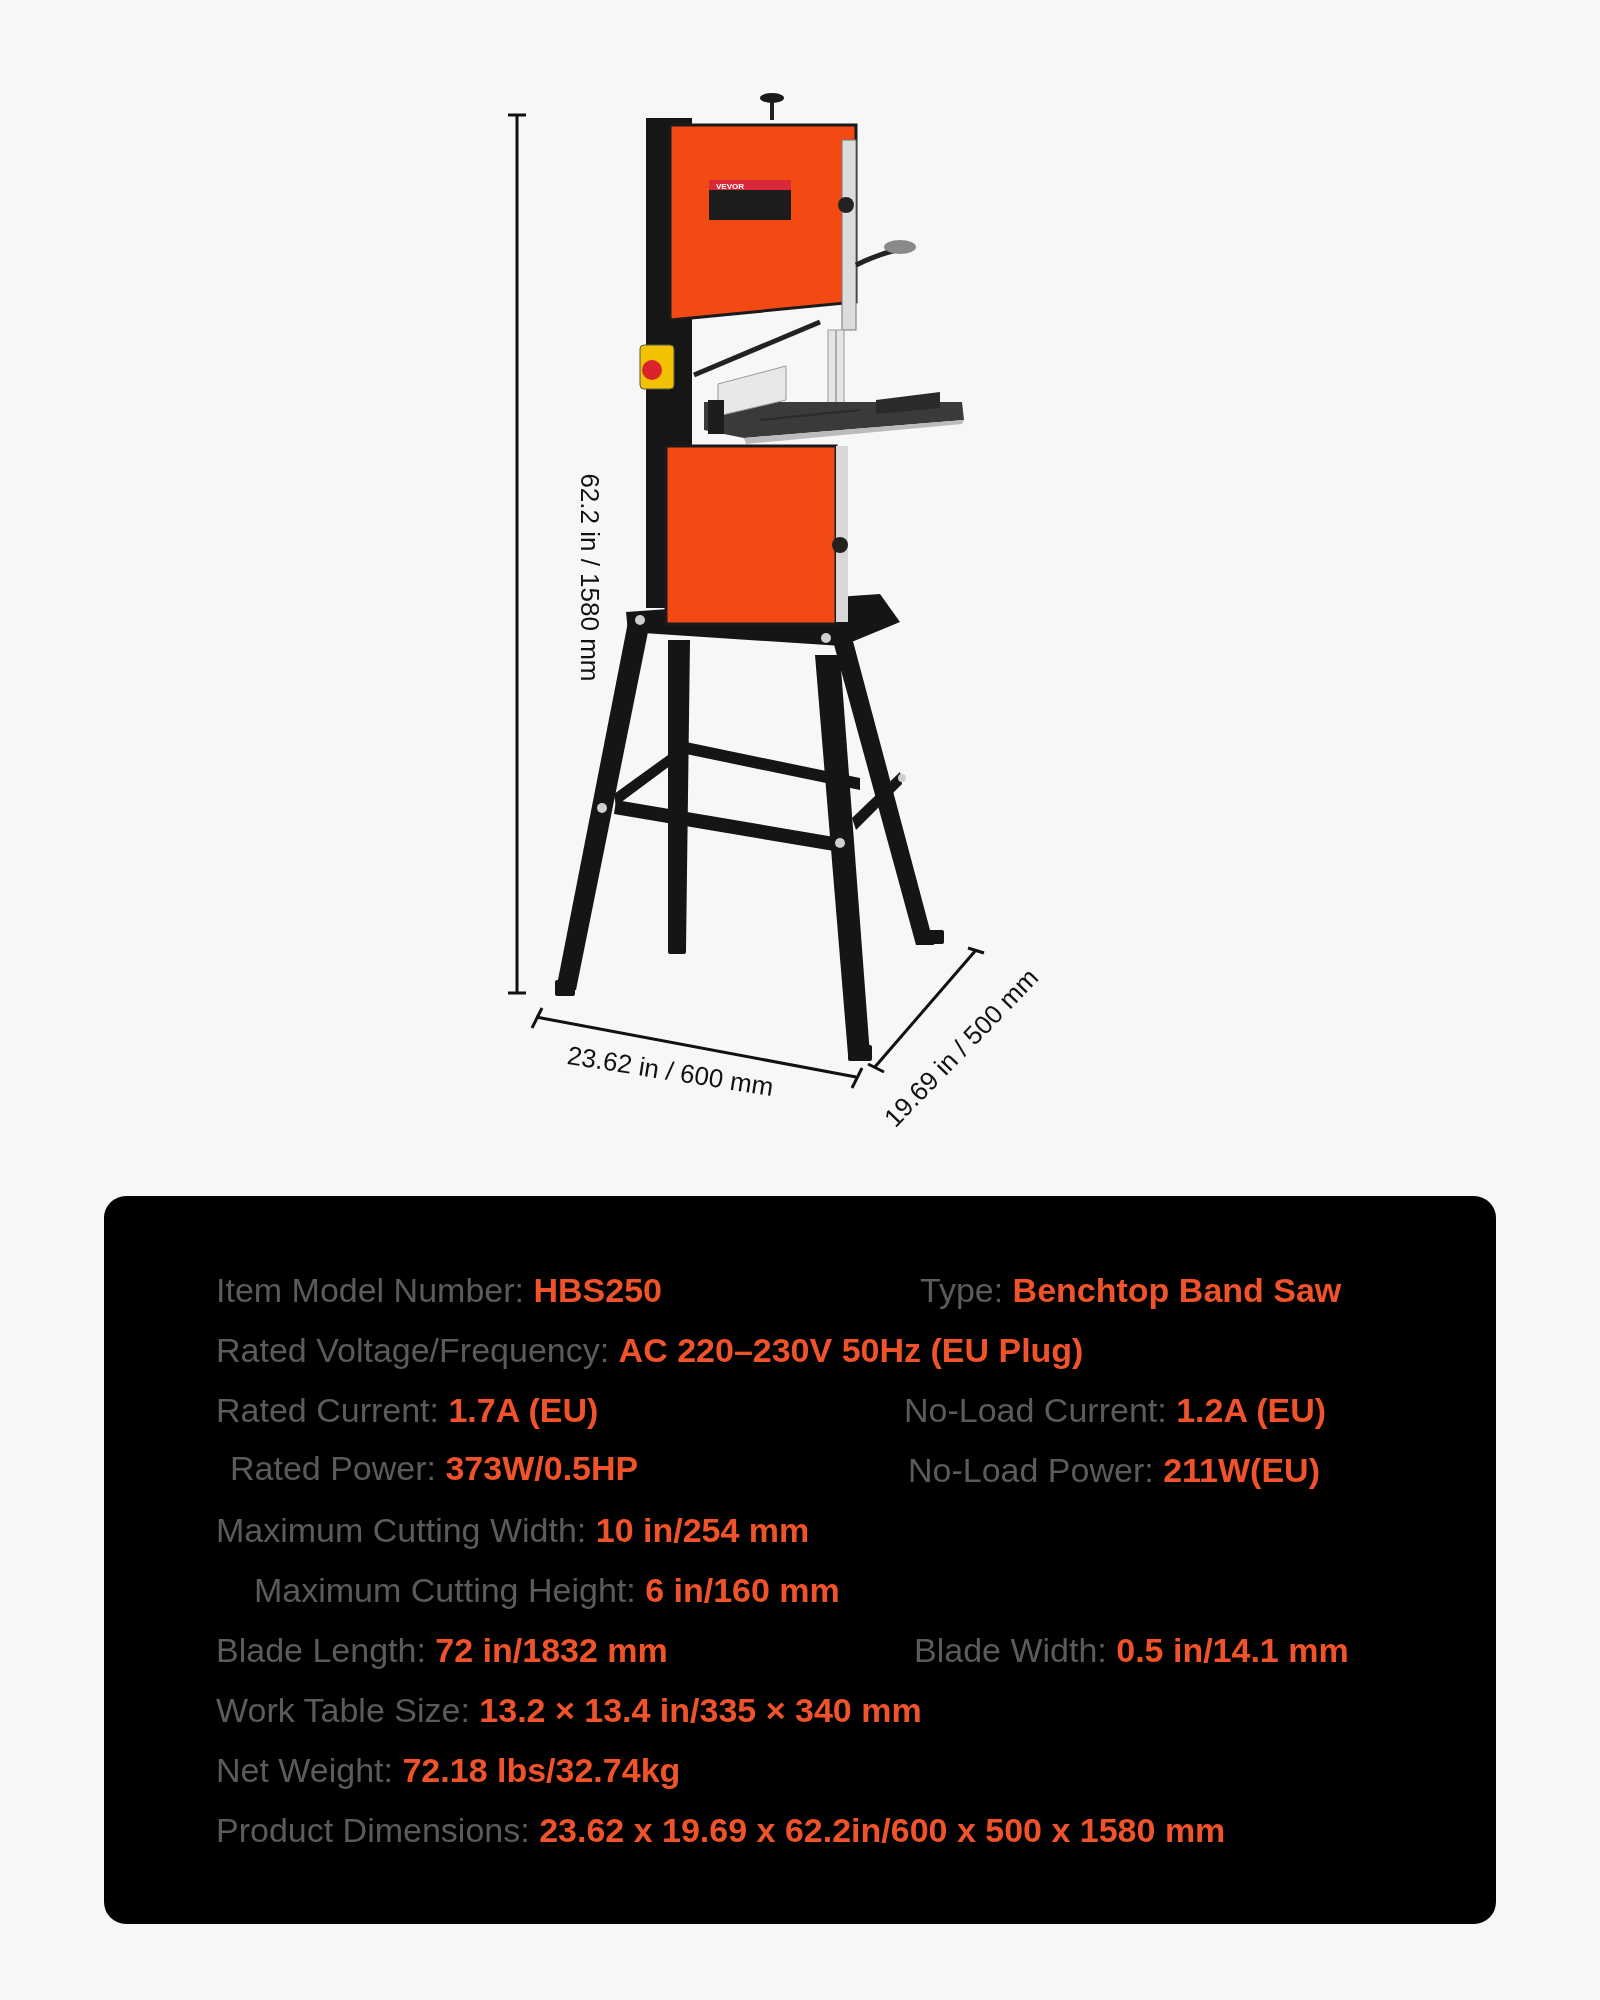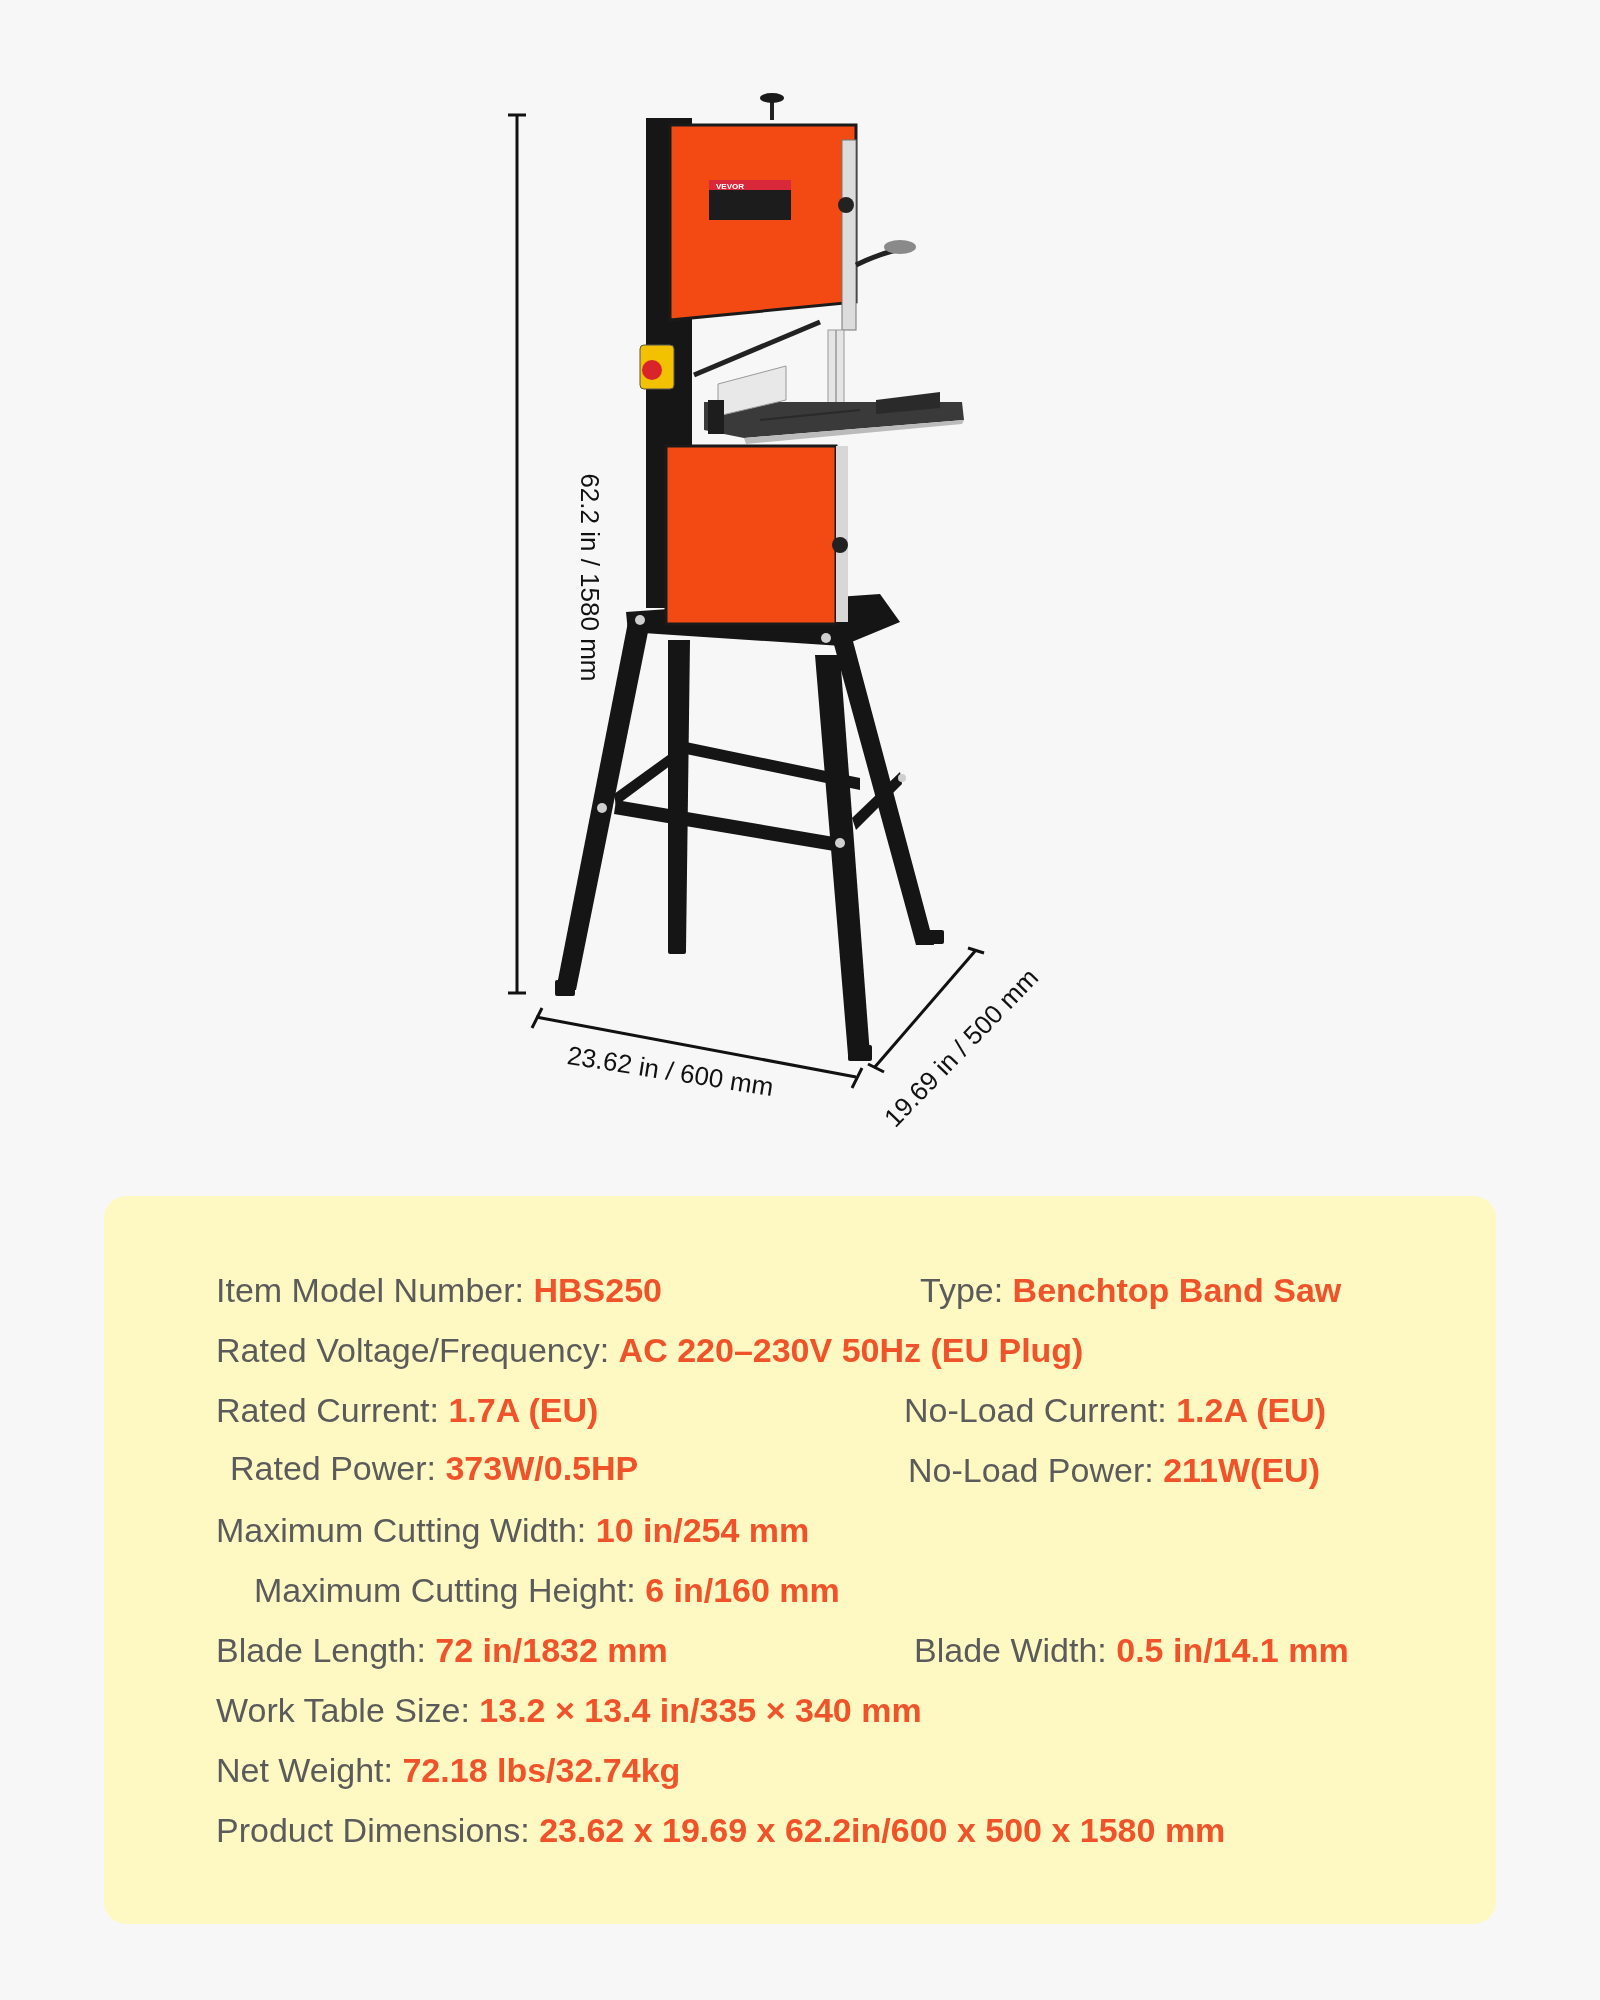--- a/index.html
+++ b/index.html
@@ -22,21 +22,21 @@
     transform-origin: 0 0;
   }
   .dim-height { left: 470px; top: 666px; transform: rotate(90deg) translate(-50%, -50%); transform-origin: center; }
   .dim-width  { left: 570px; top: 1040px; transform: rotate(9deg); }
   .dim-depth  { left: 878px; top: 1112px; transform: rotate(-46deg); }
 
   .spec-card {
     position: absolute;
     left: 104px; top: 1196px;
     width: 1392px; height: 728px;
-    background: #fef9c3;
+    background: #000000;
     border-radius: 22px;
   }
   .spec-row {
     position: absolute;
     left: 112px;
     font-size: 34px;
     line-height: 40px;
     white-space: nowrap;
   }
   .spec-row .lbl { color: #5b5b5b; }

